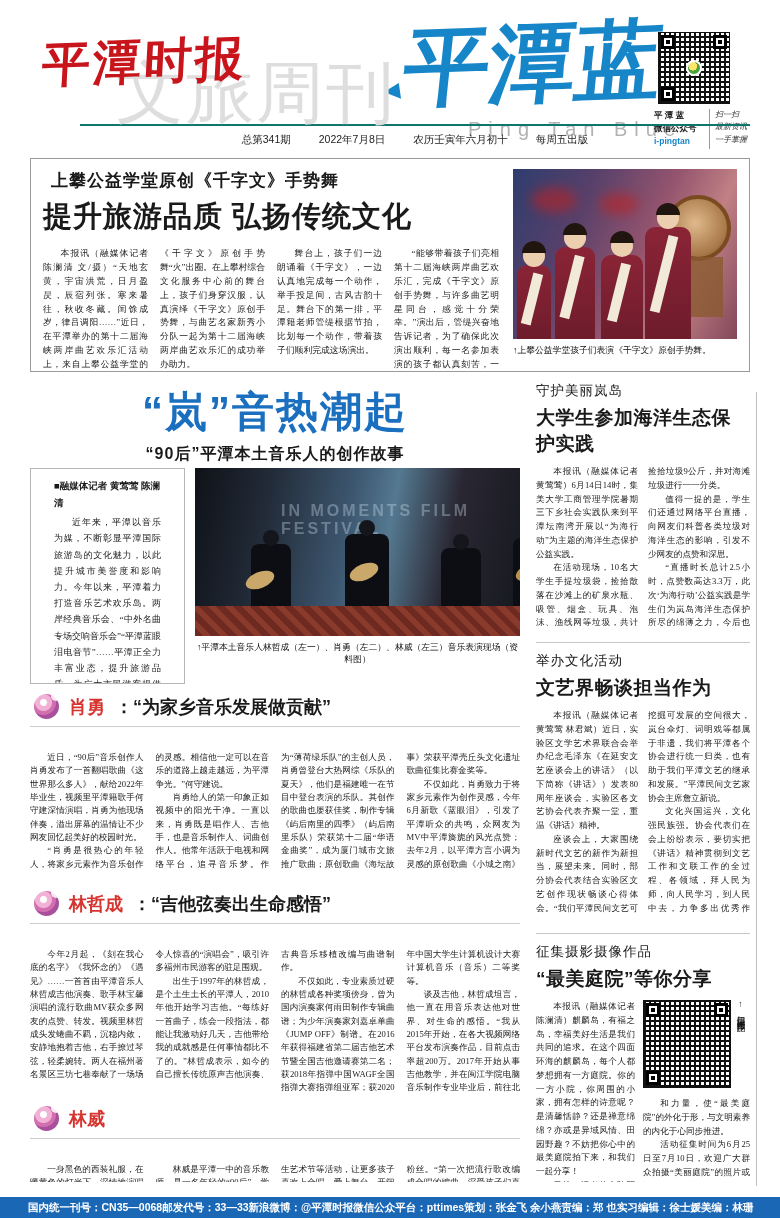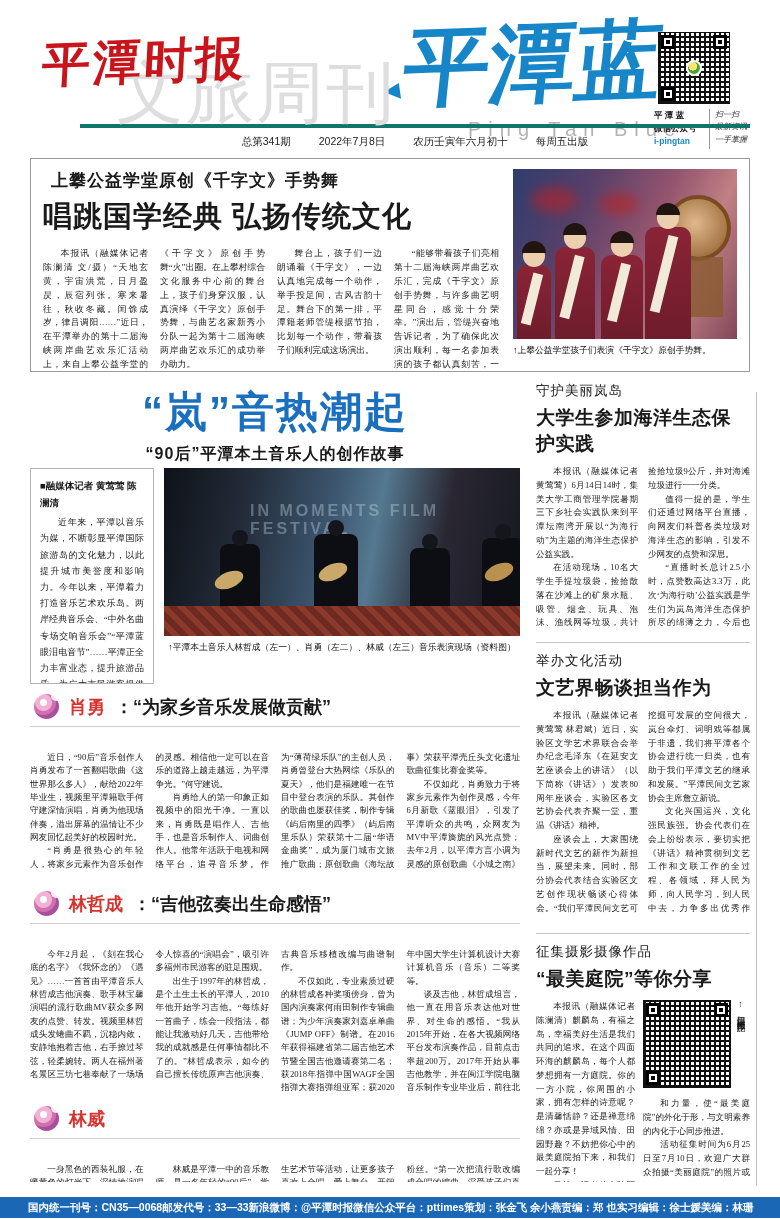--- a/index.html
+++ b/index.html
@@ -48,21 +48,21 @@
   .qr .logo-dot { position:absolute; left:50%; top:50%; width:16px; height:16px; margin:-8px 0 0 -8px;
     border-radius:50%; background:radial-gradient(circle at 40% 35%, #ffe66b 0 40%, #49a33c 42%); border:2px solid #fff; }
   .qr-caption { display:flex; margin-top:5px; font-size:8.5px; line-height:1.55;
     font-family:"Liberation Sans","DejaVu Sans",sans-serif; }
   .qr-caption .col-l { width:56px; font-weight:bold; padding-right:5px; border-right:1px solid #999; text-align:justify; }
   .qr-caption .col-l .blue { color:#1786c8; }
   .qr-caption .col-r { padding-left:5px; font-style:italic; font-size:8px; color:#333;
     font-family:"Liberation Serif","DejaVu Serif",serif; }
   .issue-line {
     position:absolute; left:80px; right:30px; top:124px;
-    border-top:4px solid #0f766e; padding-top:7px;
+    border-top:2px solid #0f766e; padding-top:7px;
     font-size:10.5px; color:#222; display:flex; gap:28px;
     font-family:"Liberation Sans","DejaVu Sans",sans-serif; justify-content:center;
   }
   
   .top-story {
     margin:6px 30px 0; border:1px solid #9a9a9a; height:214px;
     padding:10px 12px 8px; display:flex; gap:14px;
   }
   .ts-left { width:462px; }
   .ts-kicker { font-family:Liberation Mono, monospace; font-size:17px;
@@ -93,21 +93,21 @@
   .left-col { width:490px; }
   .right-col { flex:1; }
   .v-rule { position:absolute; right:23px; top:392px; height:794px; width:1px; background:#c0c0c0; }
   
   .feature-head { text-align:center; height:86px; padding-top:2px; }
   .f-headline { margin:0; font-family:"Liberation Sans","DejaVu Sans",sans-serif;
     font-size:42px; font-weight:900; color:#1a6fbf; letter-spacing:2px; }
   .f-sub { font-family:"Liberation Sans","DejaVu Sans",sans-serif; font-size:16px;
     font-weight:bold; margin-top:4px; letter-spacing:1px; }
   .f-top { display:flex; gap:10px; height:216px; }
-  .f-intro { width:124px; border:1px solid #b5b5b5; padding:8px 9px; font-size:9px;
+  .f-intro { width:155px; border:1px solid #b5b5b5; padding:8px 23px; font-size:9px;
     line-height:1.8; height:216px; overflow:hidden; }
   .f-byline { font-family:"Liberation Sans","DejaVu Sans",sans-serif; font-size:9.5px;
     font-weight:bold; margin-bottom:3px; }
   .f-intro .colbody p { text-indent:2em; }
   .f-photo-wrap { flex:1; }
   .f-photo { position:relative; height:168px; overflow:hidden;
     background:linear-gradient(100deg,#0f1218 0%,#222b38 22%,#3d5770 46%,#547990 58%,#2a2733 76%,#15181f 100%); }
   .f-overlay { position:absolute; top:34px; left:86px; right:8px; color:rgba(215,232,242,.34);
     font-family:"Liberation Sans","DejaVu Sans",sans-serif; font-size:16px; letter-spacing:3px; font-weight:bold; }
   .f-photo .carpet { position:absolute; bottom:0; left:0; right:0; height:30px;
@@ -193,21 +193,21 @@
       <span>总第341期</span>
       <span>2022年7月8日</span>
       <span>农历壬寅年六月初十</span>
       <span>每周五出版</span>
     </div>
   </header>
 
   <section class="top-story">
     <div class="ts-left">
       <div class="ts-kicker">上攀公益学堂原创《千字文》手势舞</div>
-      <h1 class="ts-headline">唱跳国学经典 弘扬传统文化</h1>
+      <h1 class="ts-headline">提升旅游品质 弘扬传统文化</h1>
       <div class="ts-body colbody">
           <p>本报讯（融媒体记者 陈澜清 文/摄）“天地玄黄，宇宙洪荒，日月盈昃，辰宿列张。寒来暑往，秋收冬藏。闰馀成岁，律吕调阳……”近日，在平潭举办的第十二届海峡两岸曲艺欢乐汇活动上，来自上攀公益学堂的《千字文》原创手势舞“火”出圈。在上攀村综合文化服务中心前的舞台上，孩子们身穿汉服，认真演绎《千字文》原创手势舞，与曲艺名家新秀小分队一起为第十二届海峡两岸曲艺欢乐汇的成功举办助力。</p>
           <p>舞台上，孩子们一边朗诵着《千字文》，一边认真地完成每一个动作，举手投足间，古风古韵十足。舞台下的第一排，平潭籍老师管缇根据节拍，比划每一个动作，带着孩子们顺利完成这场演出。</p>
           <p>“能够带着孩子们亮相第十二届海峡两岸曲艺欢乐汇，完成《千字文》原创手势舞，与许多曲艺明星同台，感觉十分荣幸。”演出后，管缇兴奋地告诉记者，为了确保此次演出顺利，每一名参加表演的孩子都认真刻苦，一丝不苟地完成训练。尽管天气炎热，大家在训练时也都没有偷懒，孩子们的认真劲很让她感动。</p>
         </div>
     </div>
     <figure class="ts-photo-wrap" style="margin:0">
       <div class="ts-photo">
         <span class="blob" style="left:18px;top:18px;width:46px;height:26px;"></span>
         <span class="blob" style="left:86px;top:24px;width:40px;height:22px;"></span>

